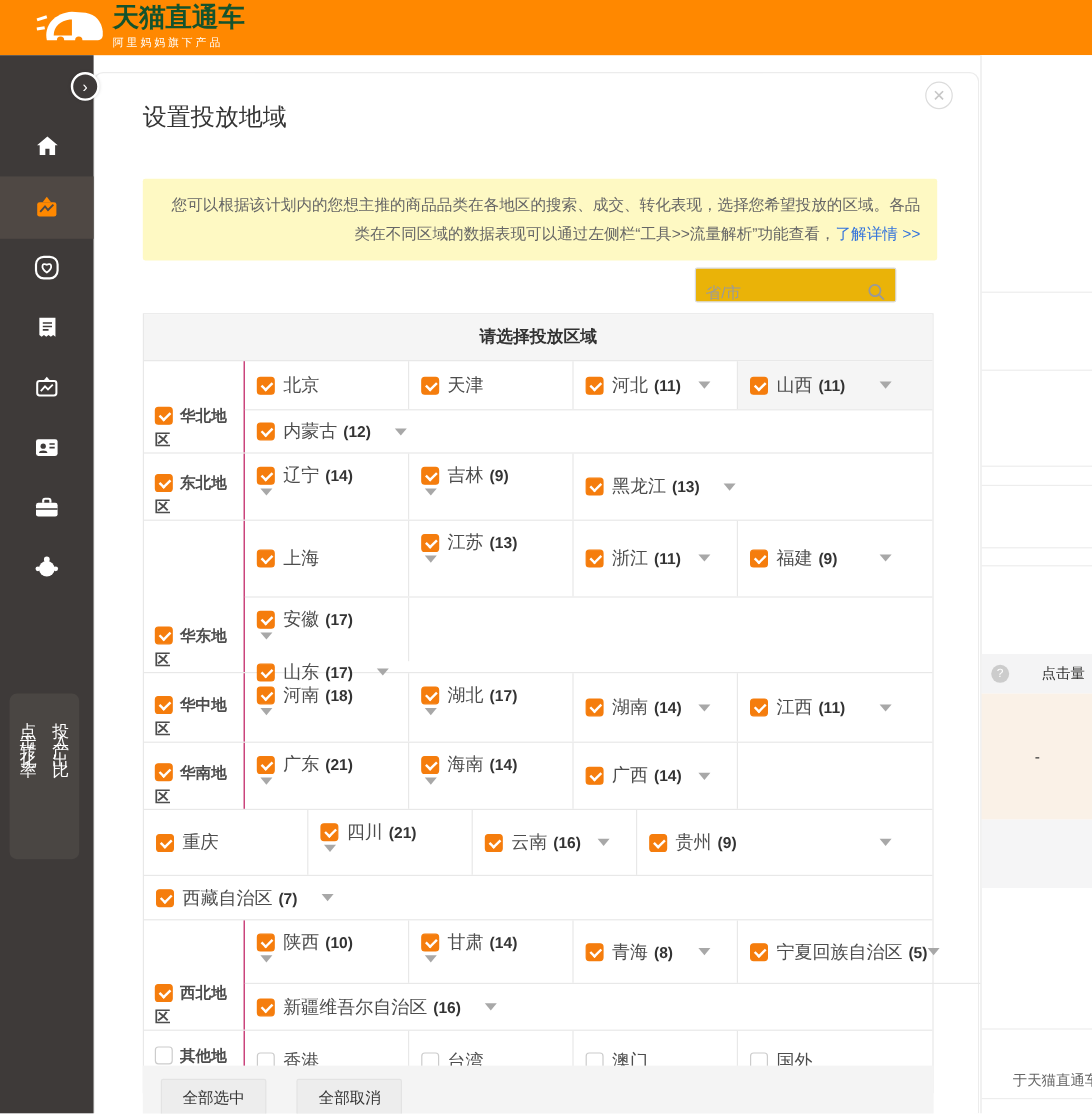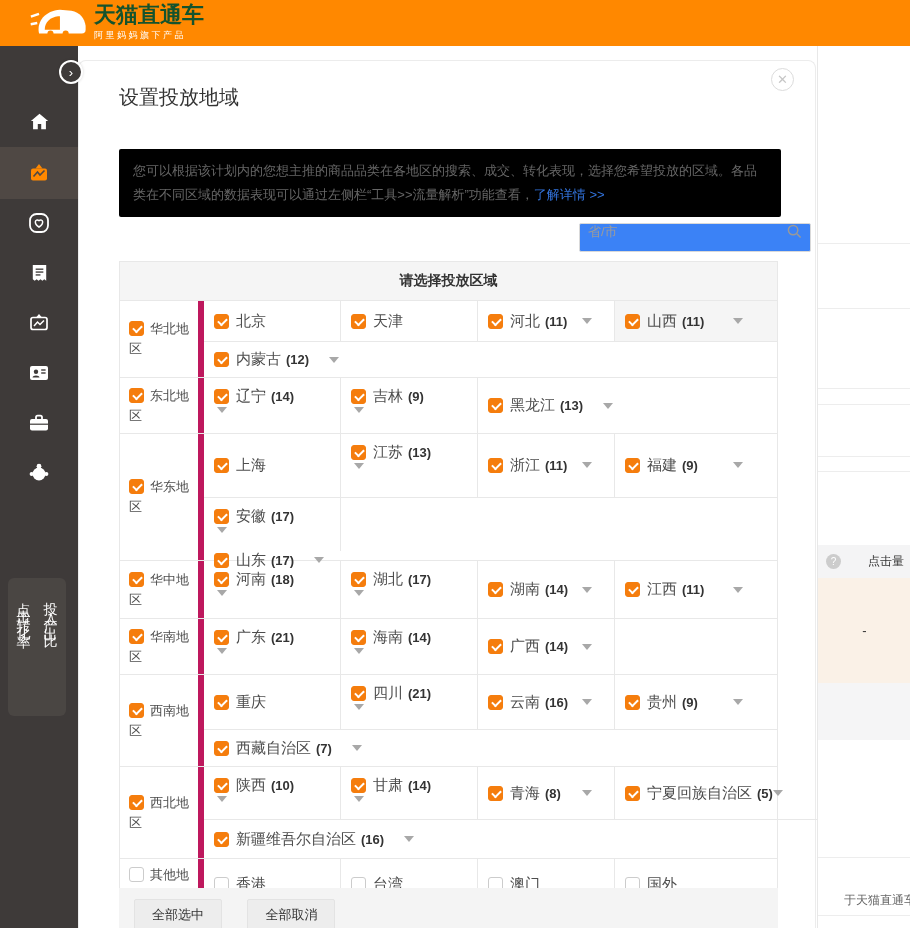--- a/index.html
+++ b/index.html
@@ -50,39 +50,39 @@
     font-size:12px; color:#666; white-space:nowrap; overflow:hidden; }
 
   
   .modal { position:absolute; left:78px; top:60px; width:738px; height:868px;
     background:#fff; border:1px solid #ececec; border-bottom:none;
     border-radius:8px 8px 0 0; }
   .close-btn { position:absolute; top:7px; right:21px; width:23px; height:23px;
     border:1px solid #dcdcdc; border-radius:50%; color:#c6c6c6; cursor:pointer;
     display:flex; align-items:center; justify-content:center; font-size:13px; line-height:1; }
   .modal-title { position:absolute; left:40px; top:23px; font-size:20px; color:#333; font-weight:500; }
-  .notice { position:absolute; left:40px; top:88px; width:662px; background:#000000;
-    border-radius:2px; padding:10px 14px; font-size:13px; color:#666; line-height:24px; }
+  .notice { position:absolute; left:40px; top:88px; width:662px; background:#fef9c3;
+    border-radius:2px; padding:10px 14px; font-size:13px; color:#666; line-height:24px;text-align:right; }
   .link { color:#3273dc; cursor:pointer; }
-  .search-box { position:absolute; left:500px; top:162px; width:232px; height:29px;
-    border:1px solid #d9d9d9; border-radius:2px; display:flex; align-items:flex-start; background:#3b82f6; }
+  .search-box { position:absolute; left:500px; top:162px; width:168px; height:29px;
+    border:1px solid #d9d9d9; border-radius:2px; display:flex; align-items:flex-end; background:#eab308; }
   .search-box input { border:none; outline:none; flex:1; min-width:0; padding:0 8px;
     font-size:13px; color:#333; font-family:inherit; background:transparent; }
   .search-box input::placeholder { color:#9b9b9b; }
   .search-ico { margin-right:8px; flex:none; cursor:pointer; }
 
   
   .geo-table { position:absolute; left:40px; top:200px; width:659px; border:1px solid #e8e8e8; }
   .geo-thead { height:39px; background:#f5f5f5; border-bottom:1px solid #e8e8e8;
     display:flex; align-items:center; justify-content:center;
     font-size:14px; font-weight:bold; color:#333; }
   .t-row { display:flex; border-bottom:1px solid #e8e8e8; }
   .t-row:last-child { border-bottom:none; }
-  .region-cell { width:84px; flex:none; border-right:6px solid #be185d;
-    display:flex; align-items:center; padding:0 9px; cursor:pointer; }
+  .region-cell { width:84px; flex:none; border-right:1px solid #be185d;
+    display:flex; align-items:flex-end; padding:0 9px; cursor:pointer;font-weight:bold; }
   .rg-inner { line-height:20px; font-size:13px; color:#4d4d4d; }
   .rg-inner .cb { display:inline-block; vertical-align:-3px; margin-right:6px; }
   .subrows { flex:1; display:flex; flex-direction:column; }
   .subrow { display:flex; flex:1; }
   .subrow + .subrow { border-top:1px solid #e8e8e8; }
   .cell { display:flex; align-items:center; padding:0 10px;
     border-right:1px solid #e8e8e8; width:137px; flex:none;
     white-space:nowrap; cursor:pointer; }
   .cell.last { border-right:none; flex:1; width:auto; }
   .cell.hl { background:#f5f5f5; }
@@ -448,23 +448,20 @@
                   <span class="plabel">广西</span>
                   <span class="pcount">(14)</span>
                 </div>
                 <span class="caret"></span>
               </div>
               <div class="cell last"></div>
             </div>
           </div>
         </div>
         <div class="t-row">
-          <div class="region-cell">
-            <div class="rg-inner"><span class="cb on"></span><span>西南地区</span></div>
-          </div>
           <div class="subrows">
             <div class="subrow" style="min-height: 54px;">
               <div class="cell">
                 <div class="cline">
                   <span class="cb on"></span>
                   <span class="plabel">重庆</span>
                 </div>
               </div>
               <div class="cell below">
                 <div class="cline">

